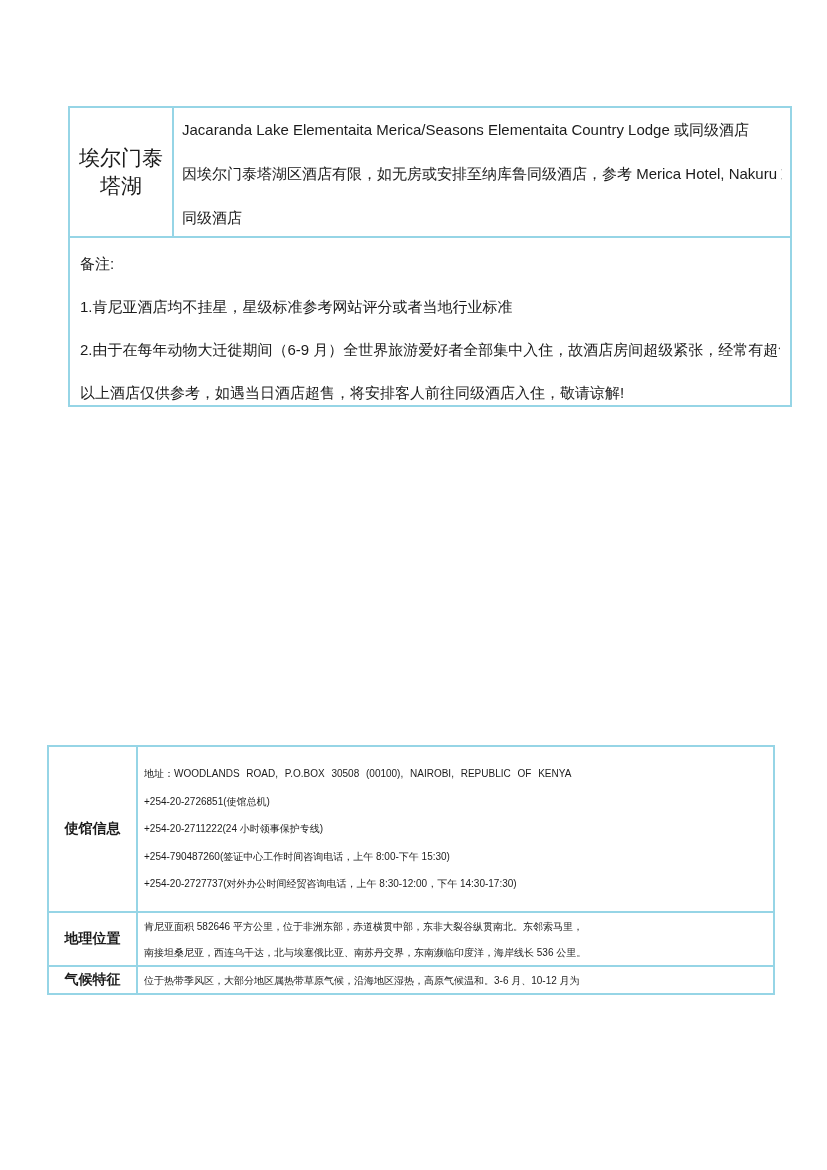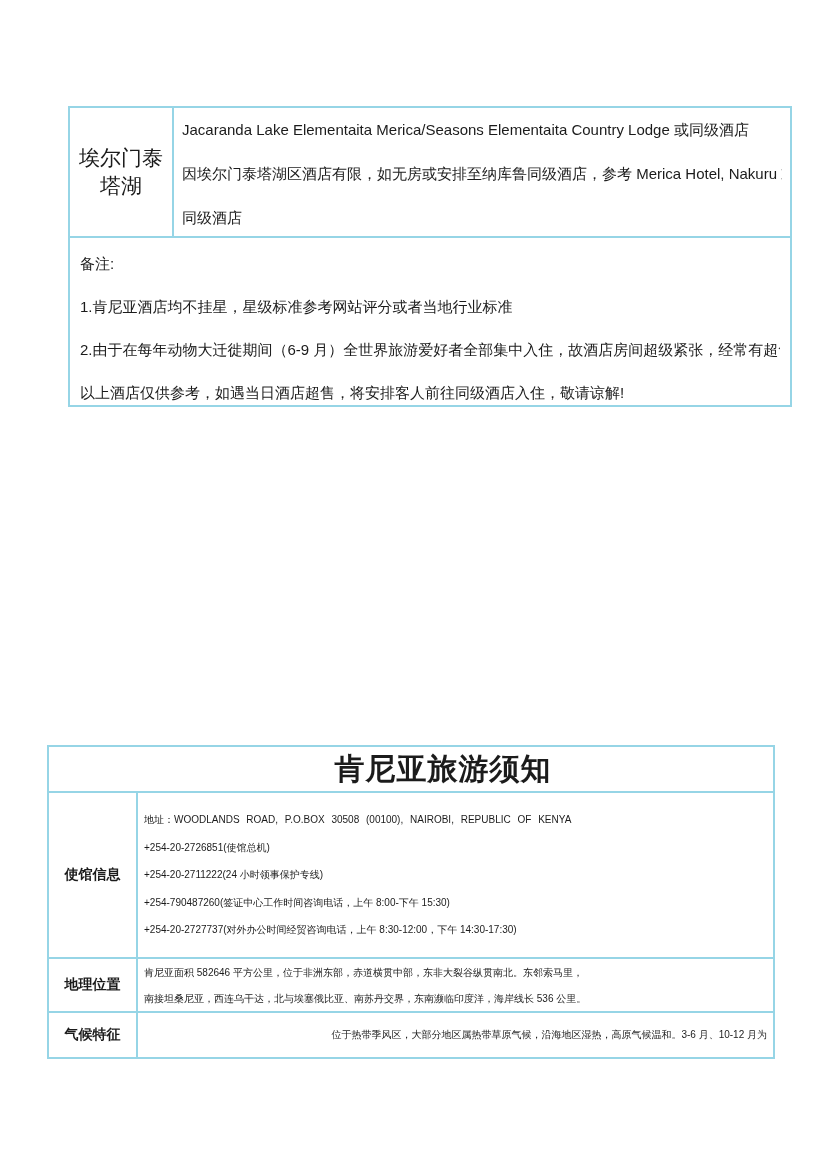--- a/index.html
+++ b/index.html
@@ -42,21 +42,21 @@
   .title-row {
     height: 46px; border-bottom: 2px solid var(--bc);
     display: flex; align-items: center; justify-content: center;
     padding-left: 64px; 
   }
   .notice-title { font-size: 30px; font-weight: bold; letter-spacing: 1px; white-space: nowrap; }
   .info-row { display: flex; border-bottom: 2px solid var(--bc); }
   .info-row.last { border-bottom: none; }
   .row-embassy { height: 166px; }
   .row-geo { height: 54px; }
-  .row-climate { height: 44px; text-align: right; }
+  .row-climate { height: 26px; }
   .info-label-cell {
     width: 89px; border-right: 2px solid var(--bc);
     display: flex; align-items: center; justify-content: center;
     font-size: 14px; font-weight: bold; overflow: hidden;
   }
   .info-content-cell {
     flex: 1; padding: 0 6px;
     display: flex; flex-direction: column; justify-content: center;
     font-size: 10px; line-height: 27.6px; overflow: hidden;
   }
@@ -79,23 +79,20 @@
   </div>
   <div class="notes-cell">
     <div class="tline">备注:</div>
     <div class="tline">1.肯尼亚酒店均不挂星，星级标准参考网站评分或者当地行业标准</div>
     <div class="tline">2.由于在每年动物大迁徙期间（6-9 月）全世界旅游爱好者全部集中入住，故酒店房间超级紧张，经常有超售的情况，</div>
     <div class="tline">以上酒店仅供参考，如遇当日酒店超售，将安排客人前往同级酒店入住，敬请谅解!</div>
   </div>
 </section>
 
 <section class="tbl info-table">
-  <div class="title-row">
-    <span class="notice-title">肯尼亚旅游须知</span>
-  </div>
 
   <div class="info-row row-embassy">
     <div class="info-label-cell">使馆信息</div>
     <div class="info-content-cell">
       <div class="iline wide">地址：WOODLANDS ROAD, P.O.BOX 30508 (00100), NAIROBI, REPUBLIC OF KENYA</div>
       <div class="iline">+254-20-2726851(使馆总机)</div>
       <div class="iline">+254-20-2711222(24 小时领事保护专线)</div>
       <div class="iline">+254-790487260(签证中心工作时间咨询电话，上午 8:00-下午 15:30)</div>
       <div class="iline">+254-20-2727737(对外办公时间经贸咨询电话，上午 8:30-12:00，下午 14:30-17:30)</div>
     </div>

